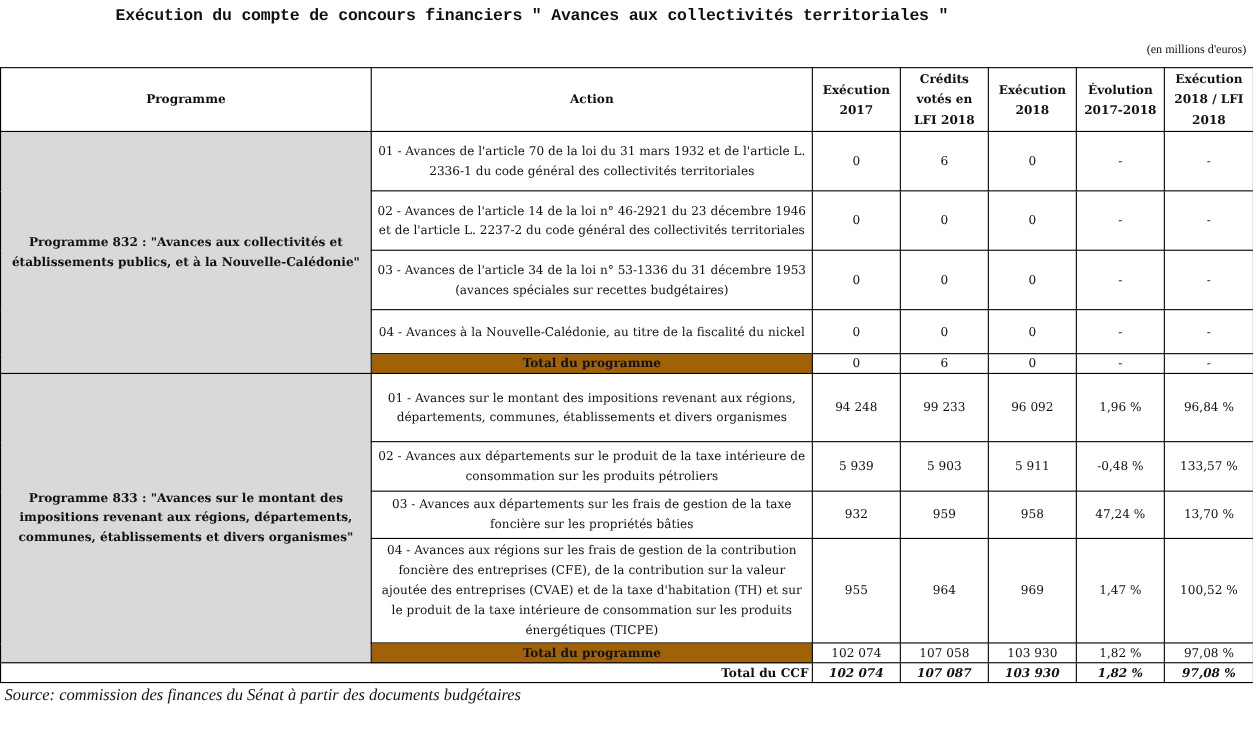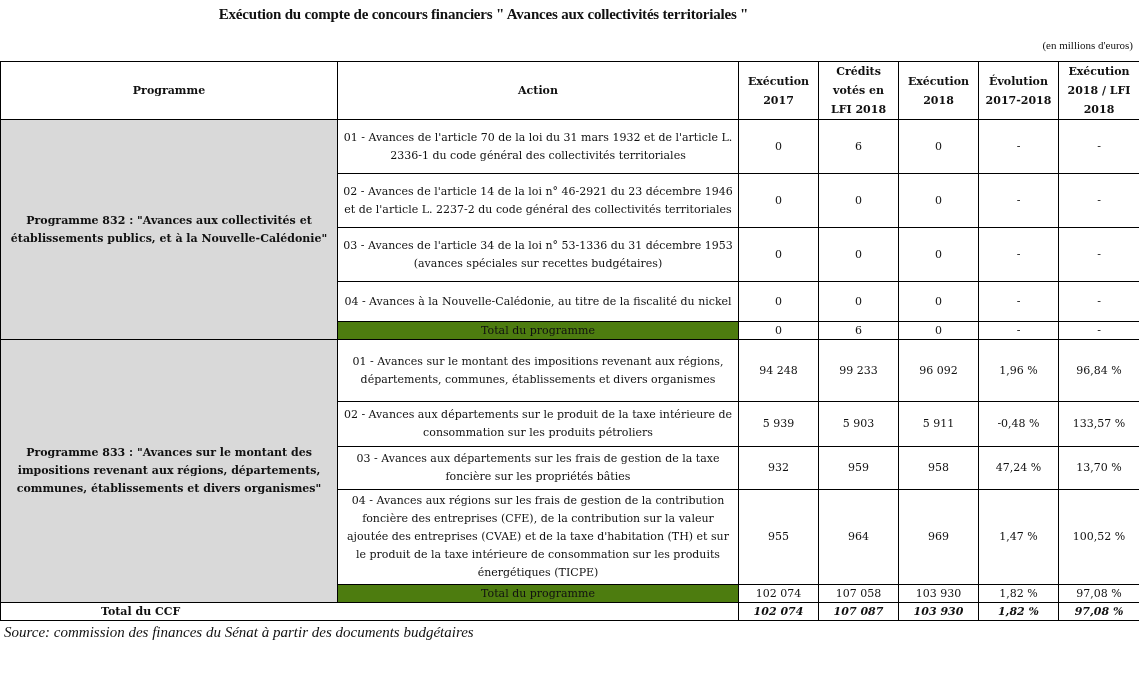--- a/index.html
+++ b/index.html
@@ -3,21 +3,21 @@
 <meta charset="utf-8">
 <style>
   html, body { margin: 0; padding: 0; background: #ffffff; }
   body {
     width: 1139px; height: 673px; position: relative; overflow: hidden;
     font-family: "DejaVu Serif", "Liberation Serif", serif;
     color: #111;
   }
   .title {
     position: absolute; top: 6px; left: 0; width: 967px; text-align: center;
-    font-family: Liberation Serif, serif; font-weight: bold; font-size: 15px;
+    font-family: Liberation Mono, monospace; font-weight: bold; font-size: 15px;
     letter-spacing: -0.2px;
   }
   .unit {
     position: absolute; top: 39px; right: 6px;
     font-family: "Liberation Serif", serif; font-size: 11px;
   }
   table.ccf {
     position: absolute; top: 61px; left: 0;
     width: 1139px; border-collapse: collapse; table-layout: fixed;
     font-family: "DejaVu Serif", serif; font-size: 11px;
@@ -32,24 +32,24 @@
   }
   table.ccf th {
     font-weight: bold; text-align: center; height: 56px; line-height: 19px;
     font-size: 11px;
   }
   td.prog {
     background: #d9d9d9; text-align: center; font-weight: bold; padding: 0 10px;
   }
   td.action { text-align: center; }
   td.num { text-align: center; }
-  tr.total td.action { background: #4d7c0f; font-weight: normal; }
+  tr.total td.action { background: #a16207; font-weight: bold; }
   tr.total td { height: 17px; line-height: 16px; }
   tr.ccf-total td { height: 17px; line-height: 16px; }
-  tr.ccf-total td.label { text-align: left; font-weight: bold; padding-left: 100px; }
+  tr.ccf-total td.label { text-align: right; font-weight: bold; padding-left: 100px; }
   tr.ccf-total td.num { font-weight: bold; font-style: italic; }
   .source {
     position: absolute; top: 624px; left: 4px;
     font-family: "Liberation Serif", serif; font-style: italic; font-size: 15px;
   }
 </style>
 </head>
 <body>
 
 <div class="title">Exécution du compte de concours financiers " Avances aux collectivités territoriales "</div>

